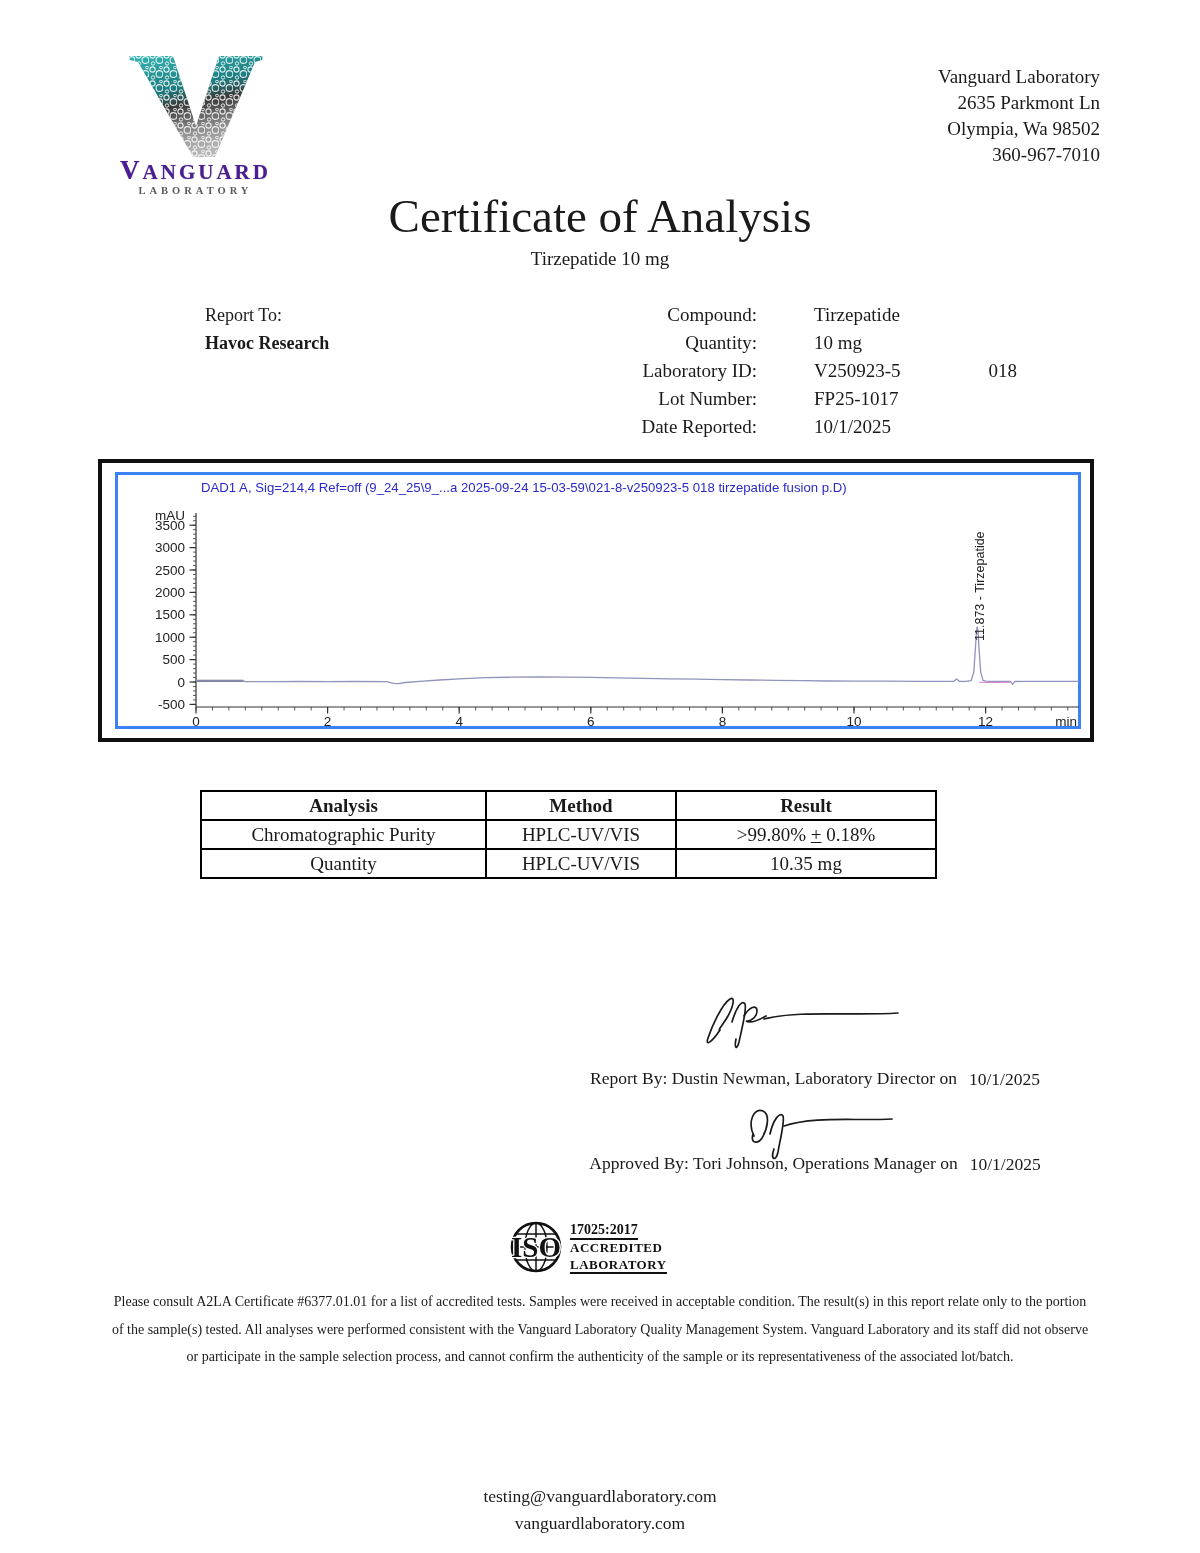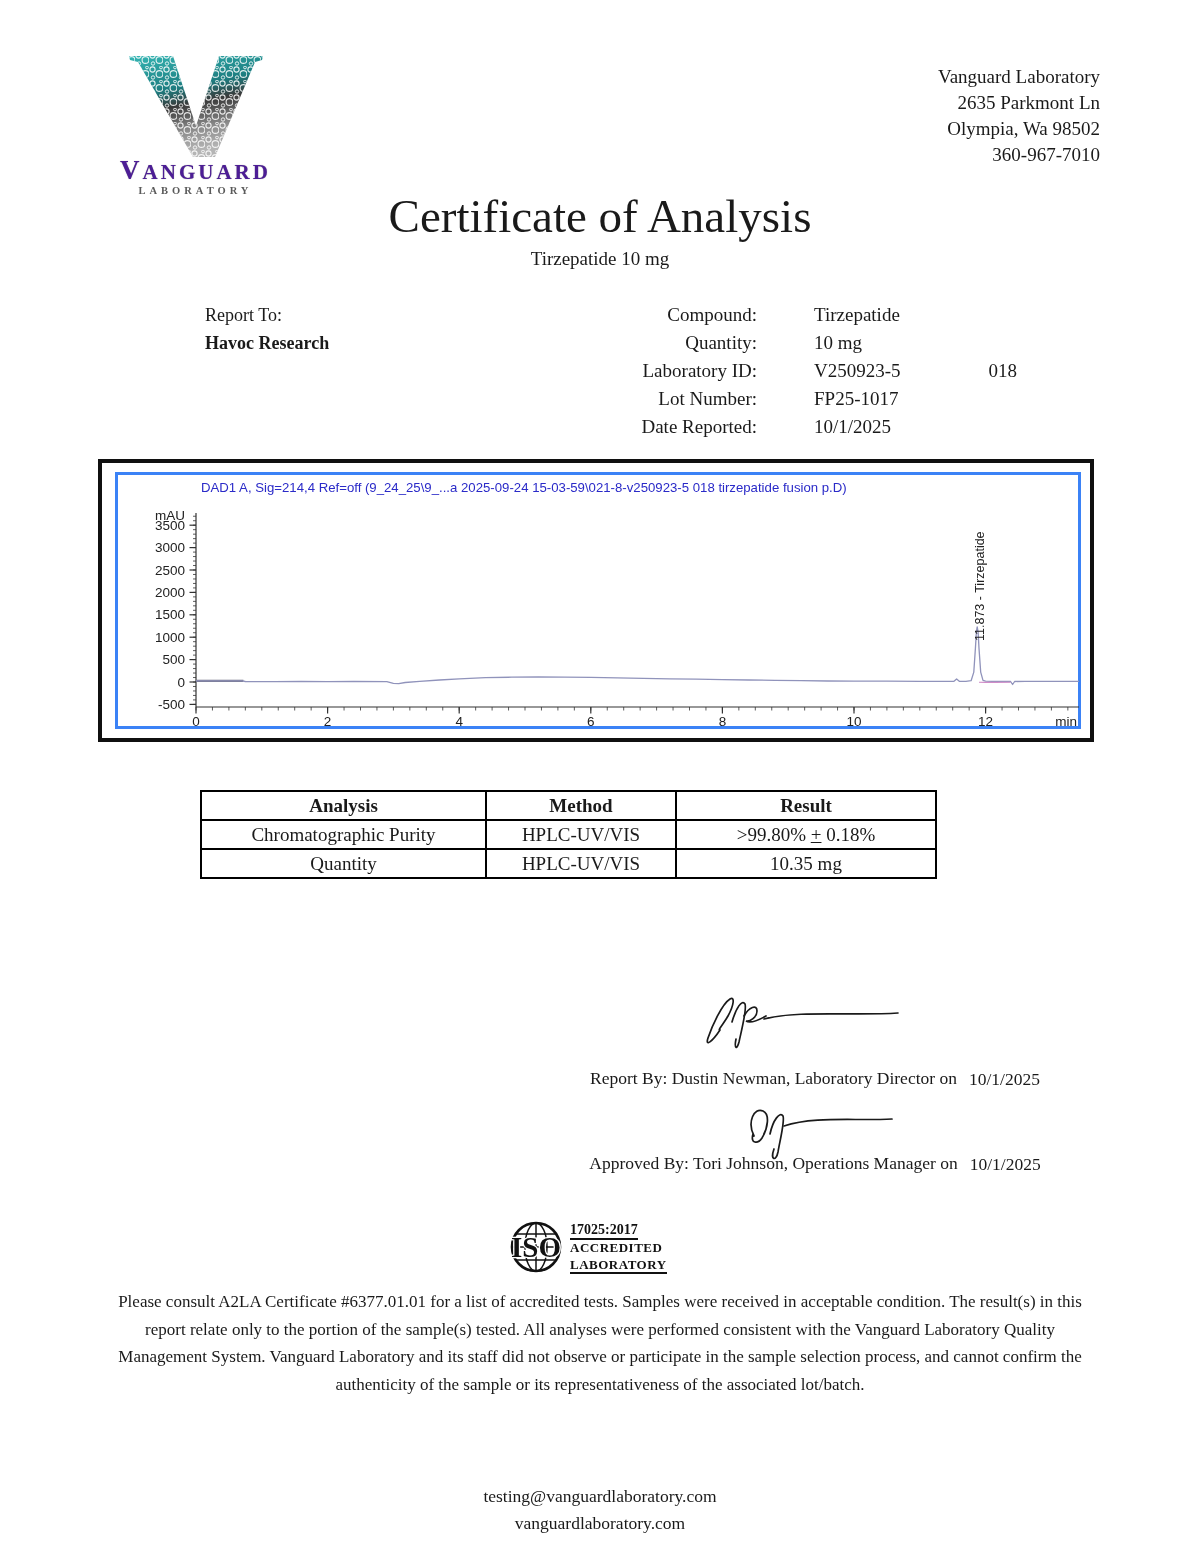--- a/index.html
+++ b/index.html
@@ -57,21 +57,21 @@
   .sig-line .date { display:inline-block; margin-left:12px; transform:translateY(1px); }
   
   .iso { position:absolute; left:508px; top:1220px; display:flex; align-items:center; }
   .iso-text { margin-left:6px; font-family:"Liberation Serif", serif; color:#111; }
   .iso-std { font-size:14px; font-weight:bold; border-bottom:2px solid #111; display:inline-block; line-height:17px; }
   .iso-l1 { font-size:13px; font-weight:bold; letter-spacing:0.5px; line-height:15px; }
   .iso-l2 { font-size:13px; font-weight:bold; letter-spacing:0.5px; border-bottom:2px solid #111; display:inline-block; line-height:15px; }
   
   .disclaimer {
     position:absolute; left:108px; top:1288px; width:984px; text-align:center;
-    font-size:17px; line-height:27.5px;
+    font-size:14px; line-height:27.5px;
   }
   .footer { position:absolute; left:0; top:1483px; width:100%; text-align:center; font-size:17.5px; line-height:27px; }
 </style>
 </head>
 <body>
 
 <div class="page">
 
   <div class="logo">
     <svg class="logo-v-svg" width="150" height="105" viewBox="0 0 150 105">

